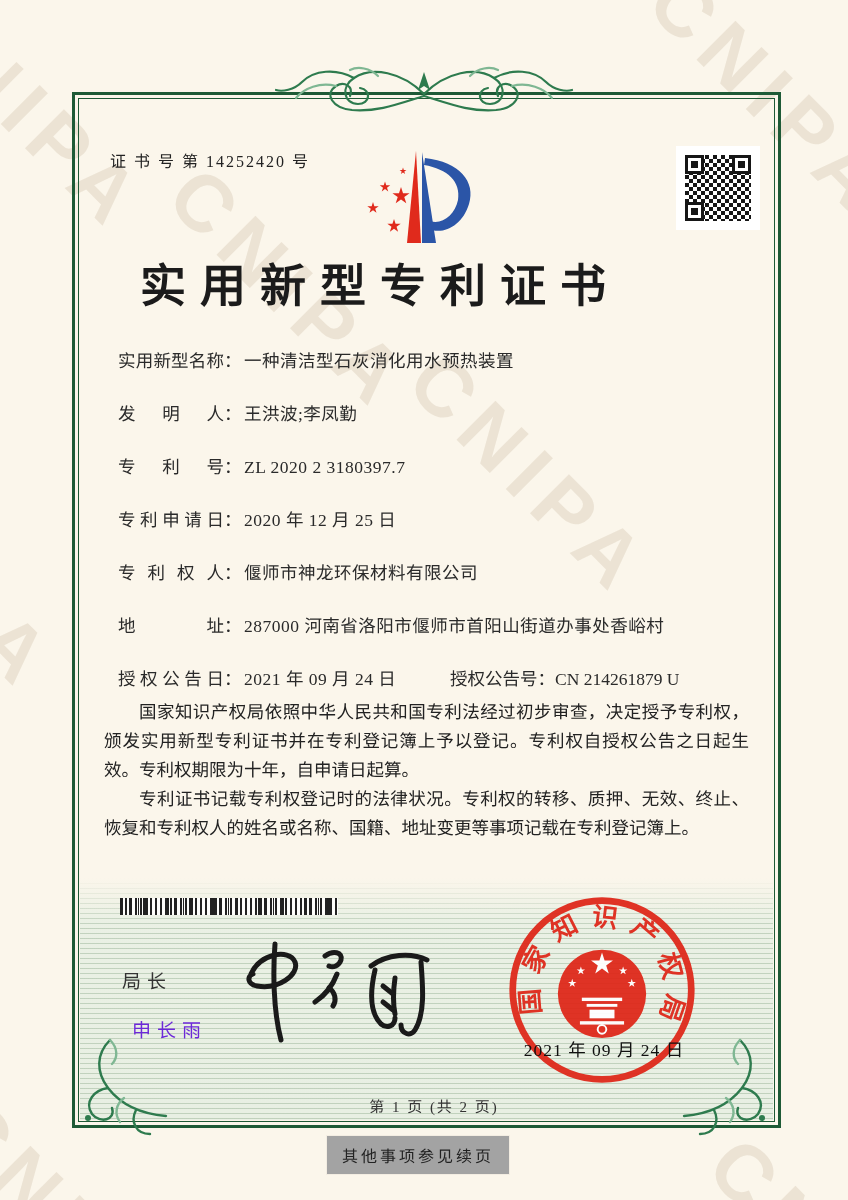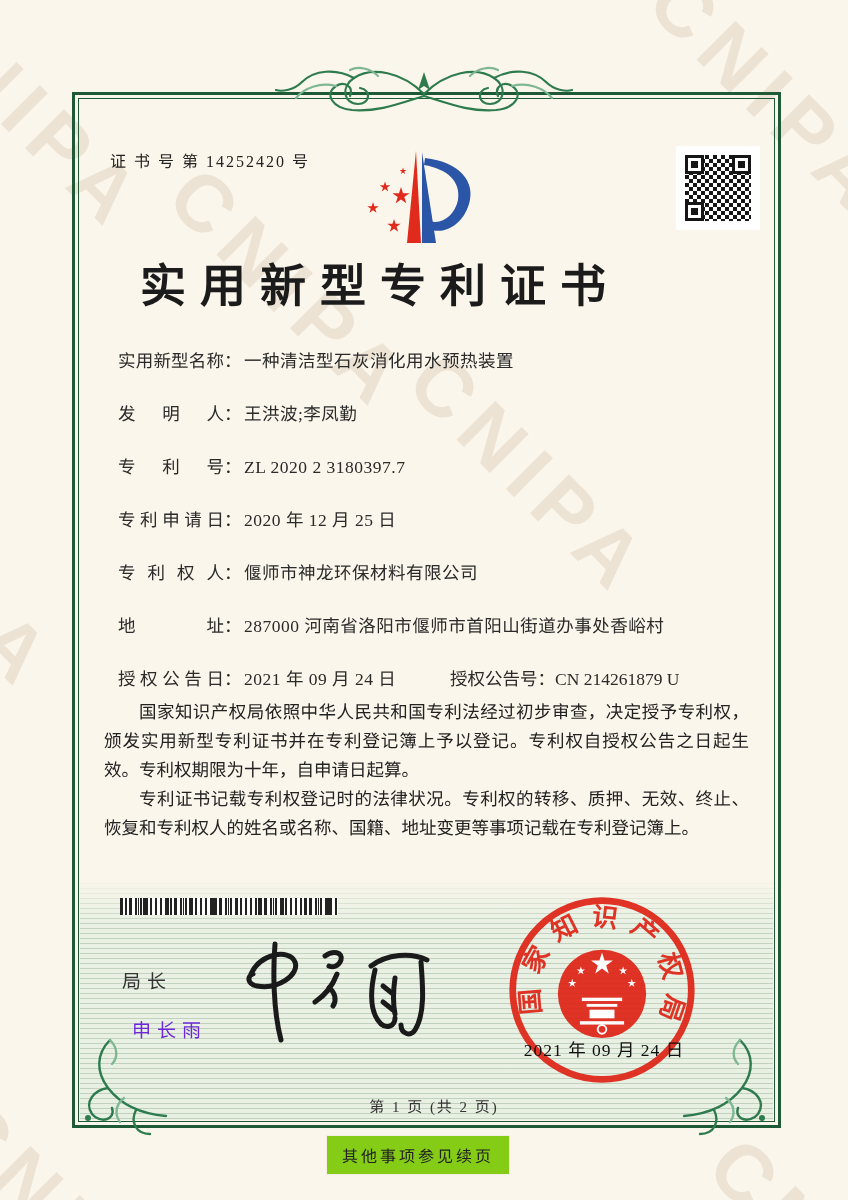--- a/index.html
+++ b/index.html
@@ -63,21 +63,21 @@
       repeating-linear-gradient(90deg,#222 0 1px, rgba(0,0,0,0) 1px 9px),
       repeating-linear-gradient(90deg,#222 0 3px, rgba(0,0,0,0) 3px 23px);}
   .signer-title{position:absolute; left:122px; top:966px; z-index:4; font-size:19px; letter-spacing:6px; color:#333;}
   .signer-name{position:absolute; left:132px; top:1003px; z-index:4; font-size:19px; letter-spacing:6px; color:#6d28d9;margin-top:12px;}
   .signature{position:absolute; left:225px; top:930px; width:235px; height:118px; z-index:5;}
   .seal{position:absolute; left:506px; top:894px; width:192px; height:192px; z-index:4; opacity:.93;}
   .seal-date{position:absolute; left:512px; top:1036px; width:184px; z-index:5; text-align:center;
              font-size:17.5px; letter-spacing:1px; color:#101010;}
   .page-footer{position:absolute; left:0; top:1095px; width:812px; z-index:4; text-align:center;
                font-size:15px; letter-spacing:2px; color:#333;padding-left:28px;}
-  .bottom-note{position:absolute; left:327px; top:1136px; z-index:4; background:#84cc16;
+  .bottom-note{position:absolute; left:327px; top:1136px; z-index:4; background:#a3a3a3;
                padding:7px 15px; font-size:16px; letter-spacing:3px; color:#222;
                box-shadow:0 0 0 1px rgba(120,110,90,0.06);}
 </style>
 </head>
 <body>
 
 <div class="page">
 
   <div class="wm" style="left:-50px; top:-30px;">CNIPA</div>
   <div class="wm" style="left:215px; top:150px;">CNIPA</div>

